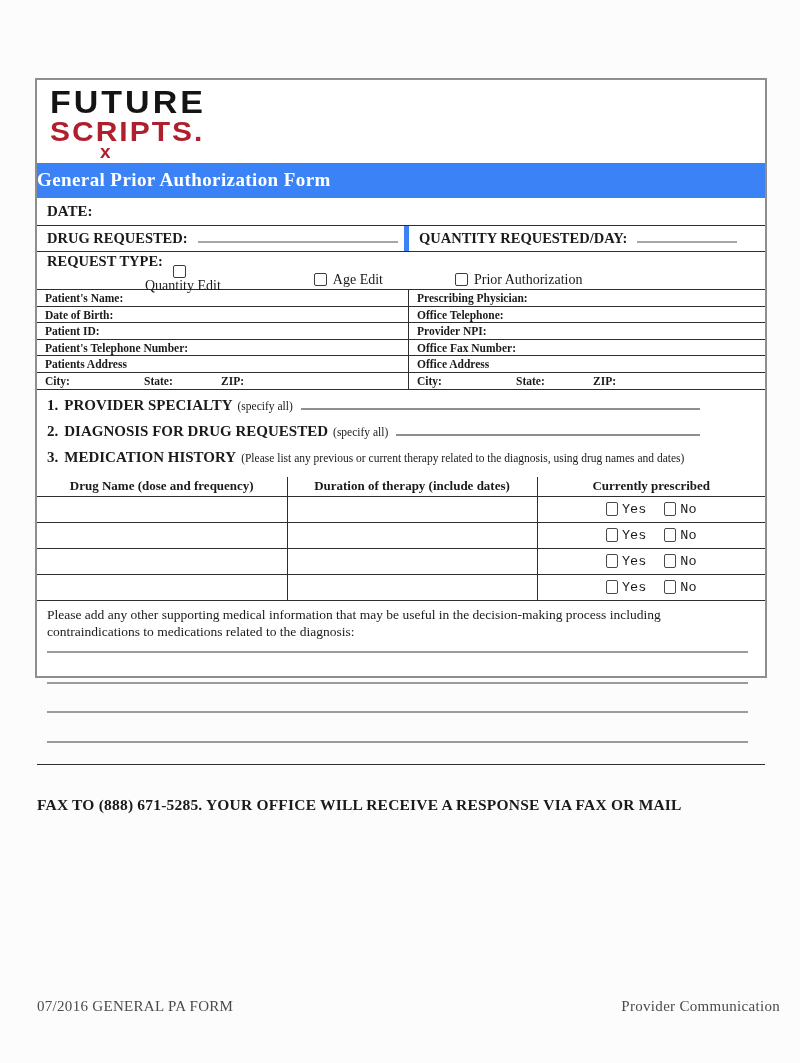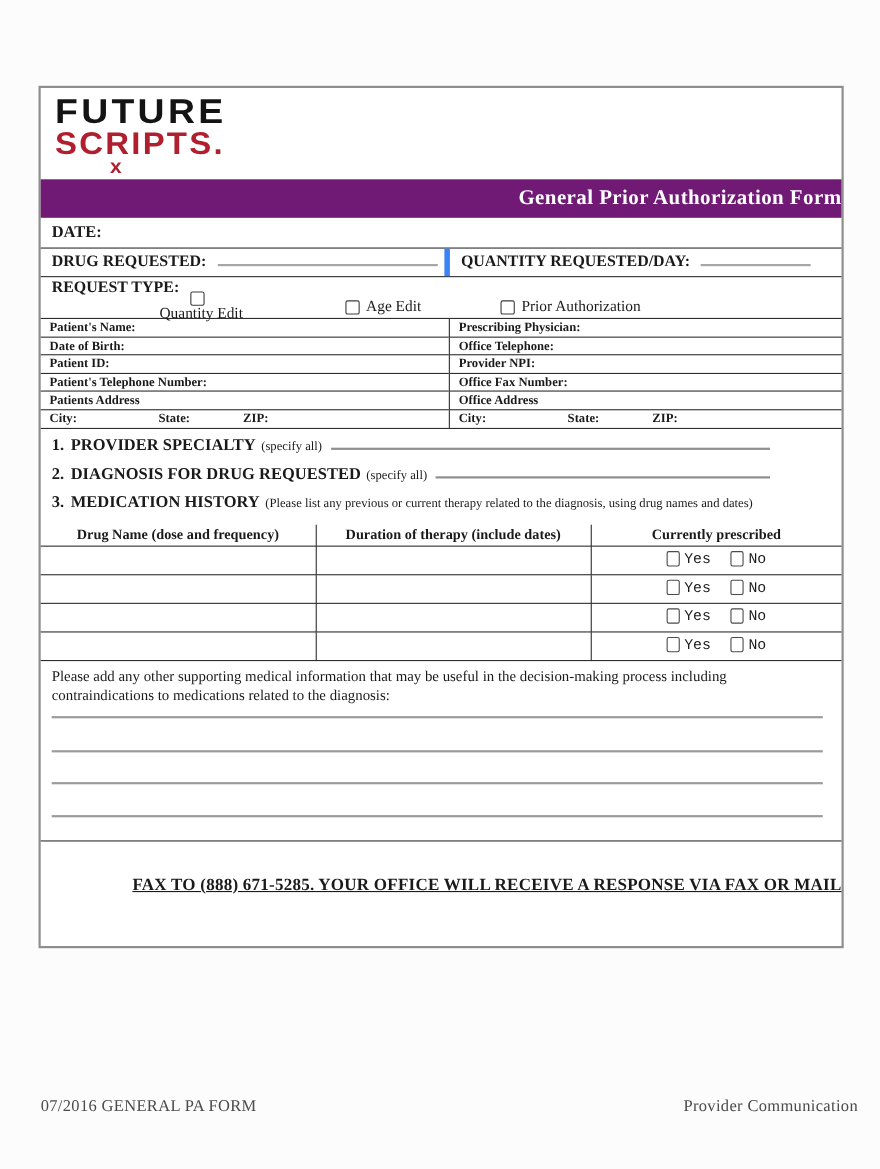--- a/index.html
+++ b/index.html
@@ -1,32 +1,32 @@
 <!DOCTYPE html>
 <html><head>
 <meta charset="utf-8">
 <style>
   * { margin:0; padding:0; box-sizing:border-box; }
   html,body { width:800px; height:1063px; background:#fcfcfc; font-family:"Liberation Serif", serif; color:#1a1a1a; }
   .page { position:relative; width:800px; height:1063px; overflow:hidden; }
 
-  .form-box { position:absolute; left:35px; top:78px; width:732px; height:784px;
+  .form-box { position:absolute; left:35px; top:78px; width:732px; height:600px;
               border:2px solid #8e8e8e; background:#fff; }
 
   
   .logo-sec { height:83px; padding:8px 0 0 13px; }
   .logo { position:relative; display:inline-block; line-height:1; }
   .logo-future { font-family:"Liberation Sans", sans-serif; font-weight:bold; font-size:34px;
                  letter-spacing:3px; color:#141414; line-height:30px; transform:scaleY(.92); transform-origin:left top; }
   .logo-scripts { font-family:"Liberation Sans", sans-serif; font-weight:bold; font-size:30px;
                   letter-spacing:2px; line-height:28px; position:relative; transform:scaleY(.95); transform-origin:left top; }
   .logo-rx { position:absolute; left:50px; top:22px; font-size:19px; font-weight:bold; }
 
   
-  .title-bar { height:35px; background:#701a75; color:#fff; text-align:right;
+  .title-bar { height:35px; background:#3b82f6; color:#fff; text-align:left;
                font-weight:bold; font-size:19px; line-height:34px; letter-spacing:.4px; }
 
   
   .date-row { height:28px; line-height:27px; padding-left:10px; font-weight:bold; font-size:15px;
               border-bottom:1px solid #2e2e2e; }
   .drug-row { height:26px; display:flex; border-bottom:1px solid #2e2e2e; }
   .drug-cell { width:372px; border-right:5px solid #3b82f6; padding-left:10px; line-height:24px; white-space:nowrap; }
   .qty-cell  { flex:1; padding-left:10px; line-height:24px; white-space:nowrap; }
   .bold-lbl  { font-weight:bold; font-size:14.5px; }
   .blank     { display:inline-block; border-bottom:2px solid #a6a6a6; height:13px; vertical-align:baseline; }
@@ -74,21 +74,21 @@
          background:#fff; vertical-align:-3px; margin-right:4px; }
   .cb-no { margin-left:10px; }
 
   
   .support-sec { height:164px; position:relative; border-bottom:1px solid #2e2e2e; }
   .support-text { padding:5px 24px 0 10px; font-size:13.5px; line-height:17px; }
   .wline { position:absolute; left:10px; right:17px; height:0; border-bottom:2px solid #9b9b9b; }
   .wl-1 { top:50px; } .wl-2 { top:81px; } .wl-3 { top:110px; } .wl-4 { top:140px; }
 
   
-  .fax-sec { height:96px; padding-top:31px; text-align:right;text-decoration:underline; }
+  .fax-sec { height:96px; padding-top:31px; text-align:left; }
   .fax-text { font-weight:bold; font-size:15.5px; letter-spacing:.2px; }
 
   
   .footer { position:absolute; left:37px; right:20px; top:998px; display:flex;
             justify-content:space-between; font-size:15px; color:#4b4b4b; letter-spacing:.3px;gap:25px; }
 </style>
 </head>
 <body>
 
 <div class="page">

